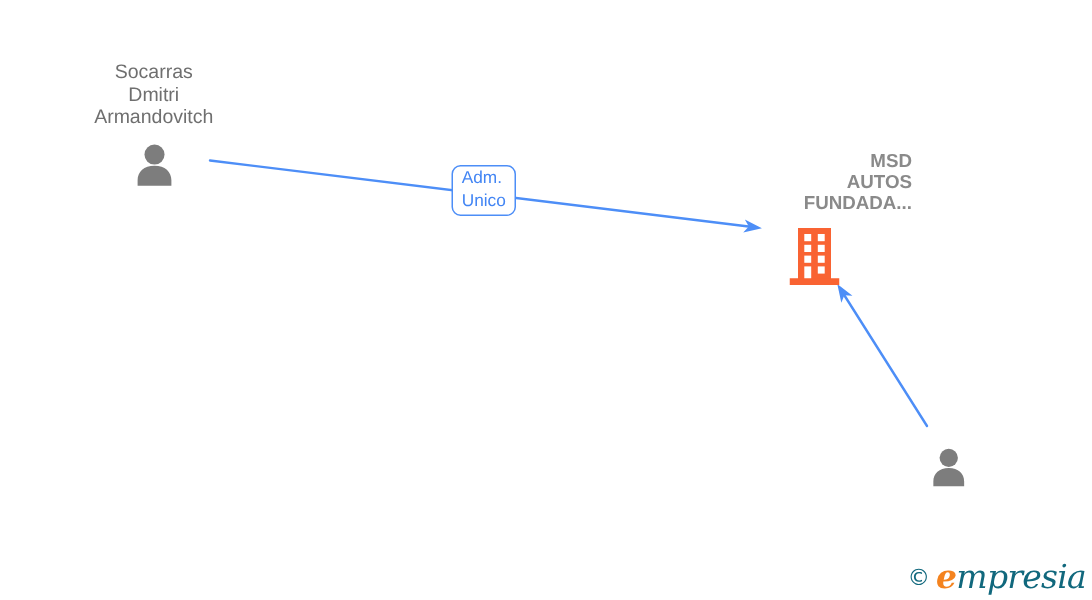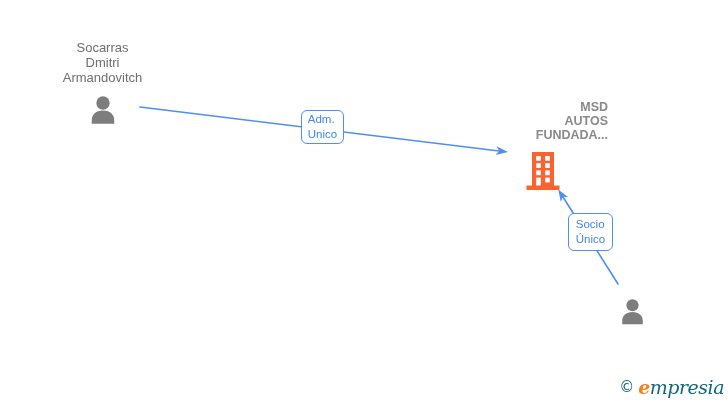--- a/index.html
+++ b/index.html
@@ -83,21 +83,21 @@
     cursor: pointer;
   }
   .logo-copy {
     color: #11687d;
     font-size: 15px;
     font-family: "DejaVu Sans", sans-serif;
   }
   .logo-script {
     font-family: "DejaVu Serif", serif;
     font-style: italic;
-    font-size: 19px;
+    font-size: 22px;
     color: #11687d;
     letter-spacing: -0.5px;
   }
   .logo-e { color: #f4831f; font-weight: bold; }
 </style>
 </head>
 <body>
 
 <div id="canvas">
 
@@ -143,23 +143,19 @@
     <svg class="icon-wrap" viewBox="0 0 32 32">
       <circle cx="16" cy="8.5" r="6.3" fill="#7d7d7d"></circle>
       <path d="M16 15.5 c-6.6 0 -10.6 3.8 -10.6 9.2 V28 h21.2 v-3.3 c0 -5.4 -4 -9.2 -10.6 -9.2 z" fill="#7d7d7d"></path>
     </svg>
   </div>
 
   <div class="edge-label" id="adm-label">
     <span>Adm.
 Unico</span>
   </div>
-  <div class="edge-label" id="socio-label">
-    <span>Socio
-Único</span>
-  </div>
 
   <div id="logo">
     <span class="logo-copy">©</span>
     <span class="logo-script"><span class="logo-e">e</span><span>mpresia</span></span>
   </div>
 
 </div>
 
 </body></html>

